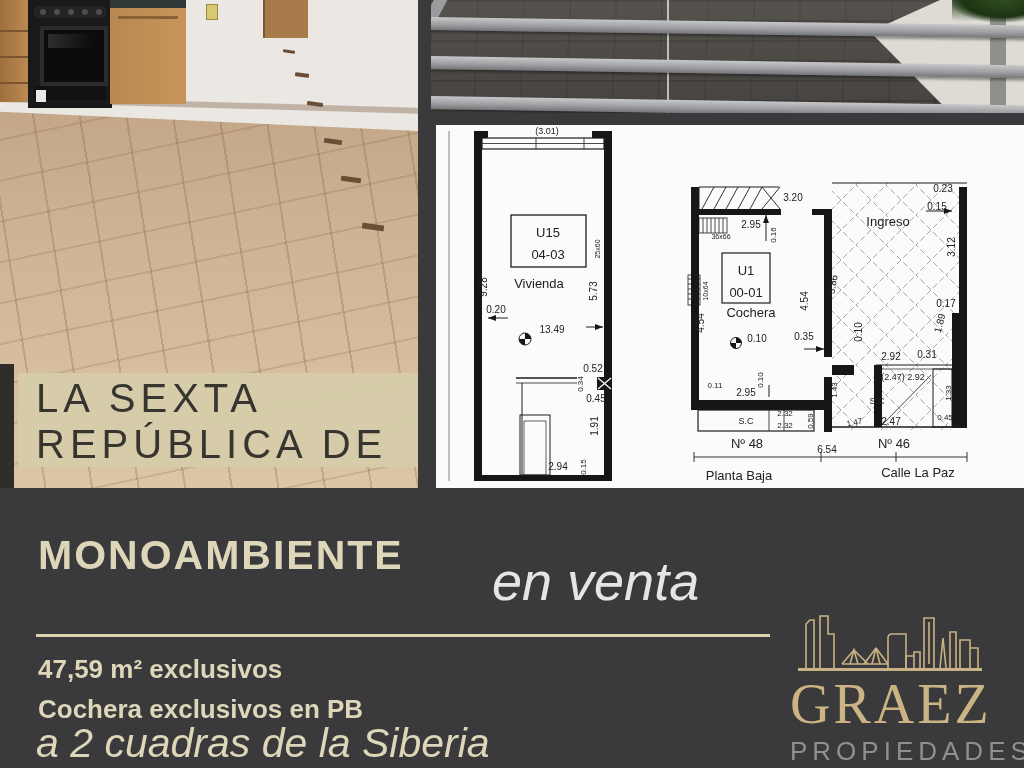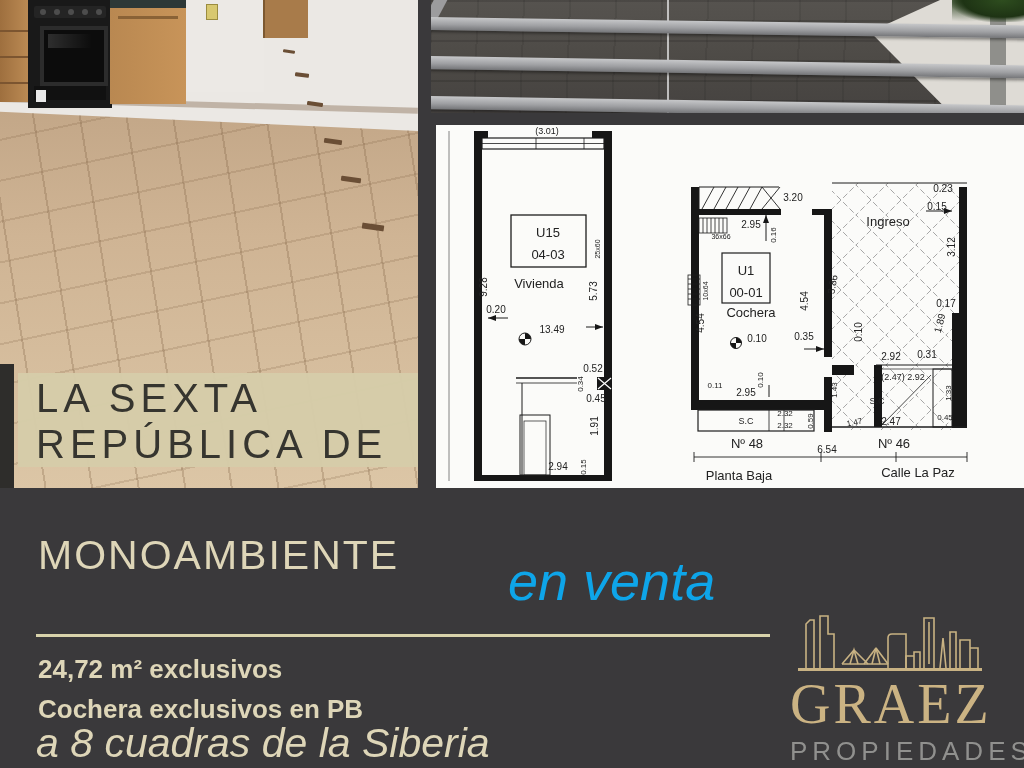--- a/index.html
+++ b/index.html
@@ -66,23 +66,23 @@
   .bar2{top:56px;transform:rotate(0.9deg);}
   .bar3{top:96px;transform:rotate(0.9deg);}
 
   
   .floorplan{left:436px;top:125px;width:593px;height:363px;background:#fbfbf9;}
   .floorplan svg{display:block;width:593px;height:363px;}
   .plan-ink{stroke:#1d1d1d;}
   #plan-labels text{fill:#222;font-family:"Liberation Sans",sans-serif;}
 
   
-  .headline{left:38px;top:534px;color:#ded6b8;font-weight:normal;font-size:41px;
+  .headline{left:38px;top:534px;color:#ded6b8;font-weight:bold;font-size:41px;
     letter-spacing:2px;line-height:42px;}
-  .en-venta{left:508px;top:550px;color:#0ea5e9;font-style:italic;font-size:54px;text-align:center;}
+  .en-venta{left:492px;top:550px;color:#e5e5e5;font-style:italic;font-size:54px;text-align:center;}
   .rule{left:36px;top:634px;width:734px;height:3px;background:#d8d3ab;}
   .feat{left:38px;color:#ded6b8;font-weight:bold;font-size:26px;}
   .feat1{top:654px;} .feat2{top:694px;}
   .tagline{left:36px;top:720px;color:#ded6b8;font-style:italic;font-size:41px;}
   .brand{left:790px;top:608px;width:206px;text-align:left;}
   .brand-name{color:#cbb383;font-family:"Liberation Serif",serif;font-size:56px;
     letter-spacing:3px;line-height:56px;margin-top:-2px;}
   .brand-sub{color:#90908e;font-size:26px;letter-spacing:5px;margin-top:4px;}
 </style>
 </head>
@@ -286,23 +286,23 @@
           <text x="482" y="352" font-size="13" text-anchor="middle">Calle La Paz</text>
         </g>
     </svg>
   </div>
 
   <div class="abs headline">
     <div>MONOAMBIENTE</div>
   </div>
   <div class="abs en-venta">en venta</div>
   <div class="abs rule"></div>
-  <div class="abs feat feat1">24,72 m² exclusivos</div>
+  <div class="abs feat feat1">47,59 m² exclusivos</div>
   <div class="abs feat feat2">Cochera exclusivos en PB</div>
-  <div class="abs tagline">a 8 cuadras de la Siberia</div>
+  <div class="abs tagline">a 2 cuadras de la Siberia</div>
 
   <div class="abs brand">
     <svg width="200" height="66" viewBox="0 0 200 66">
       <g stroke="#c8b283" stroke-width="1.6" fill="none">
         <path d="M16 60 V16 L20 12 H24 V60"></path>
         <path d="M30 60 V8 H38 V26 H44 V60"></path>
         <path d="M52 56 H98"></path>
         <path d="M60 56 L64 42 L68 56 M82 56 L86 40 L90 56"></path>
         <path d="M64 42 L52 56 M64 42 L78 56 M86 40 L74 56 M86 40 L98 56"></path>
         <path d="M98 60 V30 Q98 26 102 26 H116 V60"></path>

